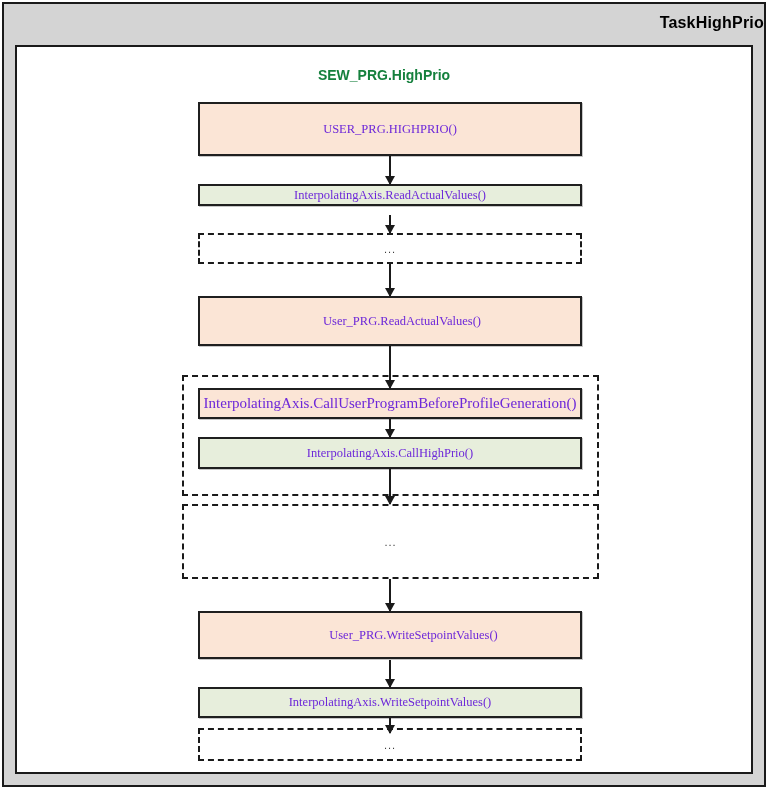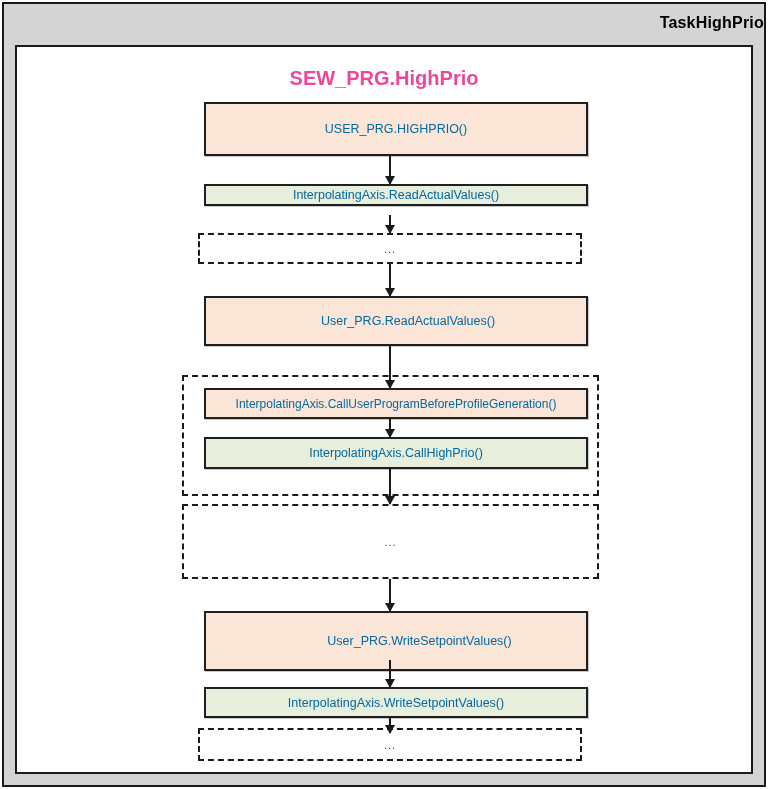--- a/index.html
+++ b/index.html
@@ -46,48 +46,49 @@
     height: 729px;
     background: #ffffff;
     border: 2px solid #1a1a1a;
   }
   #program-title {
     position: absolute;
     left: 0;
     top: 20px;
     width: 100%;
     text-align: center;
-    font-size: 20px;
+    font-size: 14px;
     font-weight: bold;
-    color: #ec4899;
+    color: #15803d;
   }
 
   
   #flow-canvas {
     position: absolute;
     left: 0;
     top: 0;
     width: 738px;
     height: 729px;
   }
 
   
   .node {
     position: absolute;
-    left: 187px;
+    left: 181px;
     width: 384px;
     display: flex;
     align-items: center;
     justify-content: center;
     border: 2px solid #1f1f1f;
     font-size: 12.5px;
-    color: #0369a1;
+    color: #6d28d9;
     text-align: center;
     white-space: nowrap;
     box-shadow: 1px 1px 0 rgba(0,0,0,0.22);
+    font-family: Liberation Serif, serif;
   }
   .node.user  { background: #fbe5d6; }
   .node.lib   { background: #e7eedc; }
 
   
   .placeholder {
     position: absolute;
     left: 181px;
     width: 384px;
     border: 2px dashed #1a1a1a;
@@ -160,33 +161,33 @@
       <div class="placeholder" style="top:186px;height:31px;">...</div>
 
       <div class="arrow" style="top:217px;height:32px;"></div>
 
       <div class="node user" style="top:249px;height:50px;padding-left:24px;">User_PRG.ReadActualValues()</div>
 
       <div class="arrow" style="top:299px;height:42px;"></div>
 
       <div class="group-box" style="top:328px;height:121px;"></div>
 
-      <div class="node user" style="top:341px;height:31px;font-size:12px;">InterpolatingAxis.CallUserProgramBeforeProfileGeneration()</div>
+      <div class="node user" style="top:341px;height:31px;font-size:15px;">InterpolatingAxis.CallUserProgramBeforeProfileGeneration()</div>
 
       <div class="arrow" style="top:372px;height:18px;"></div>
 
       <div class="node lib" style="top:390px;height:32px;">InterpolatingAxis.CallHighPrio()</div>
 
       <div class="arrow" style="top:421px;height:36px;"></div>
 
       <div class="group-box with-dots" style="top:457px;height:75px;">...</div>
 
       <div class="arrow" style="top:532px;height:32px;"></div>
 
-      <div class="node user" style="top:564px;height:60px;padding-left:47px;">User_PRG.WriteSetpointValues()</div>
+      <div class="node user" style="top:564px;height:48px;padding-left:47px;">User_PRG.WriteSetpointValues()</div>
 
       <div class="arrow" style="top:613px;height:27px;"></div>
 
       <div class="node lib" style="top:640px;height:31px;text-align:right;">InterpolatingAxis.WriteSetpointValues()</div>
 
       <div class="arrow" style="top:671px;height:15px;"></div>
 
       <div class="placeholder" style="top:681px;height:33px;">...</div>
 
     </div>

